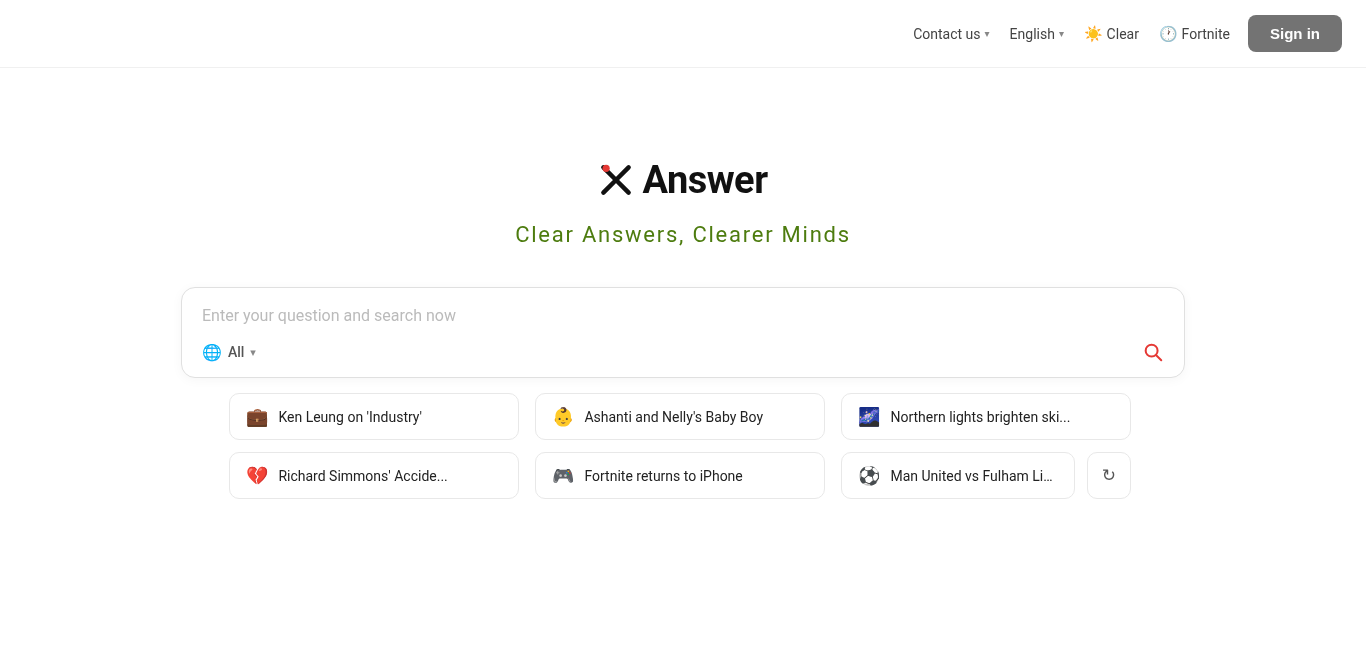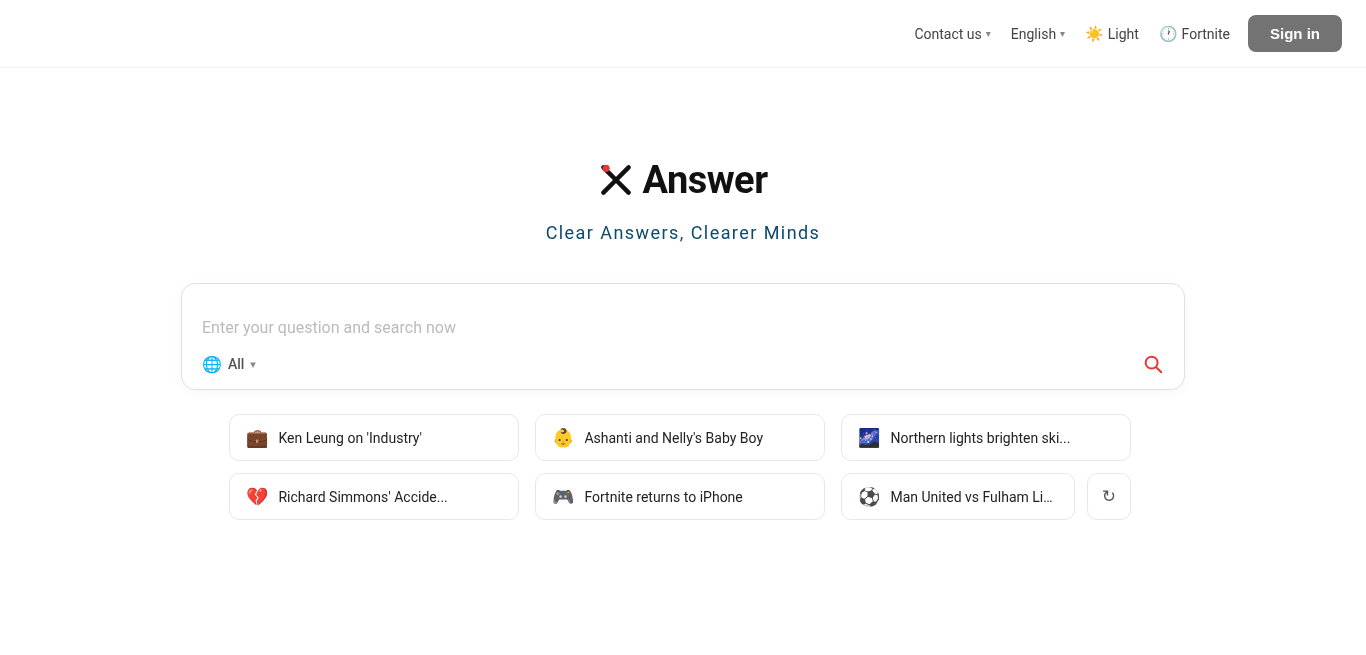--- a/index.html
+++ b/index.html
@@ -76,36 +76,36 @@
     }
 
     .logo-text {
       font-size: 38px;
       font-weight: 700;
       color: #111;
       letter-spacing: -0.5px;
     }
 
     .tagline {
-      font-size: 18px;
-      color: #0c4a6e;
+      font-size: 22px;
+      color: #4d7c0f;
       letter-spacing: 0.08em;
       font-weight: 400;
       margin-bottom: 40px;
     }
 
     
     .search-container {
       width: 1004px;
       border: 1.5px solid #e0e0e0;
       border-radius: 14px;
       background: #fff;
       box-shadow: 0 2px 12px rgba(0,0,0,0.04);
-      padding: 34px 20px 14px 20px;
-      margin-bottom: 24px;
+      padding: 18px 20px 14px 20px;
+      margin-bottom: 15px;
     }
 
     .search-input {
       width: 100%;
       border: none;
       outline: none;
       font-size: 16px;
       color: #888;
       background: transparent;
       padding: 0 0 16px 0;
@@ -223,21 +223,21 @@
     <span class="chevron">▾</span>
   </div>
 
   <div class="header-item">
     <span>English</span>
     <span class="chevron">▾</span>
   </div>
 
   <div class="header-item">
     <span class="header-icon">☀️</span>
-    <span>Light</span>
+    <span>Clear</span>
   </div>
 
   <div class="header-item">
     <span class="header-icon">🕐</span>
     <span>Fortnite</span>
   </div>
 
   <button class="sign-in-btn">Sign in</button>
 </header>
 

